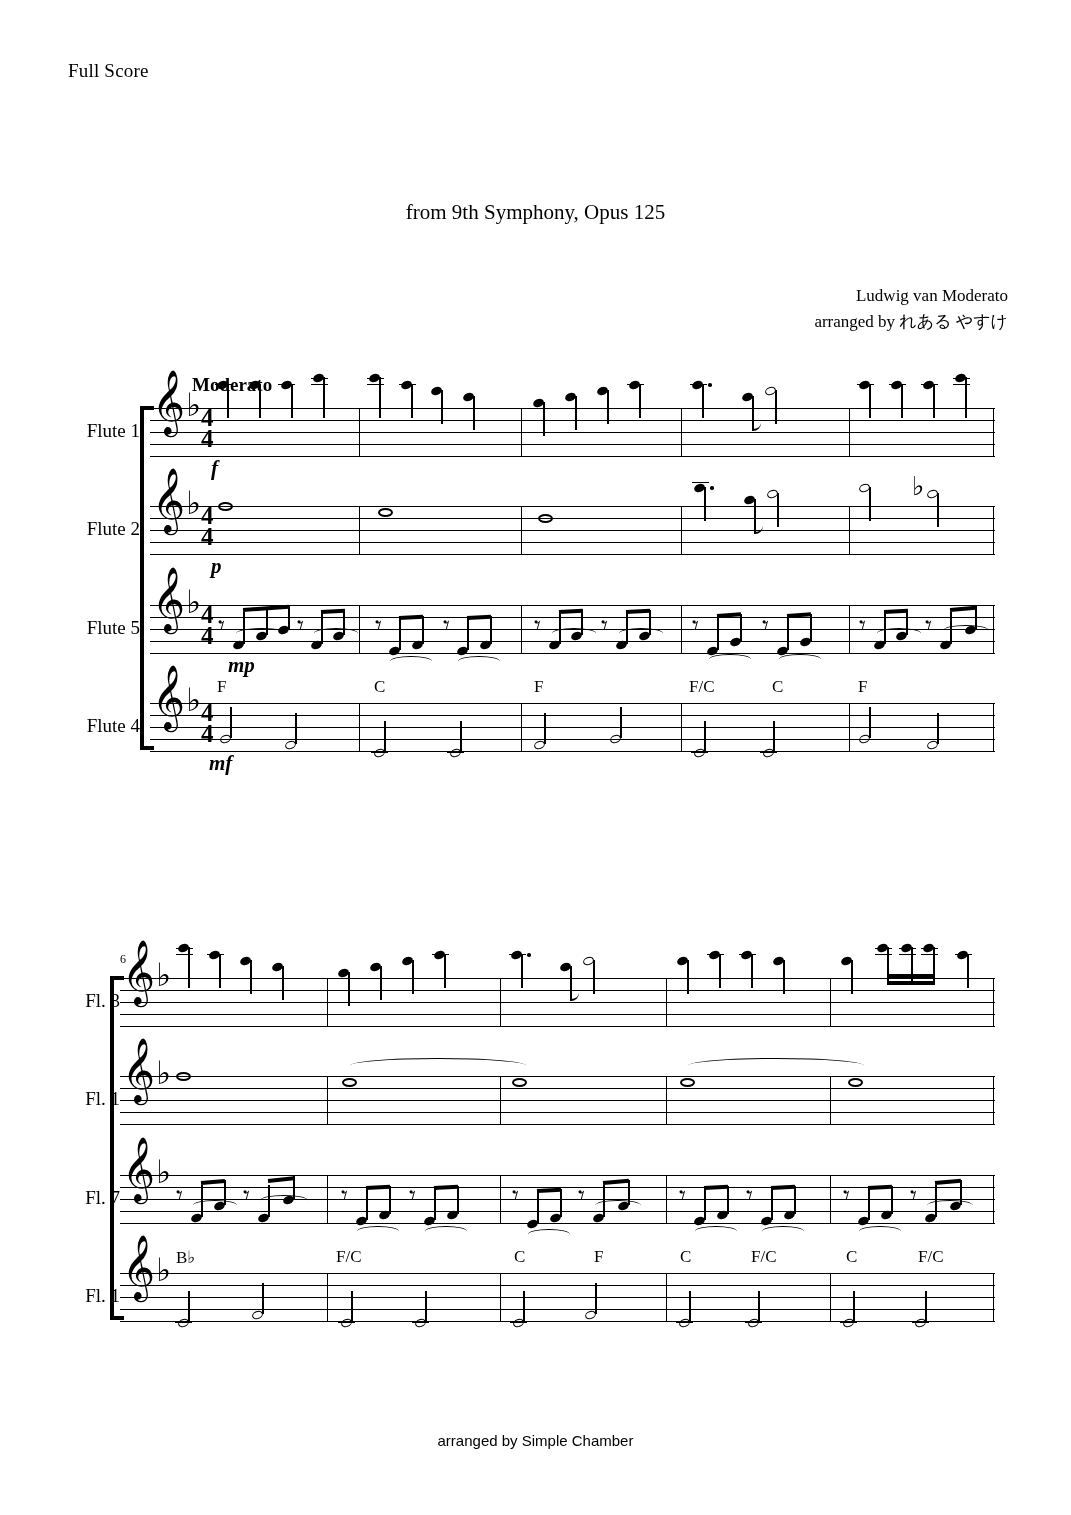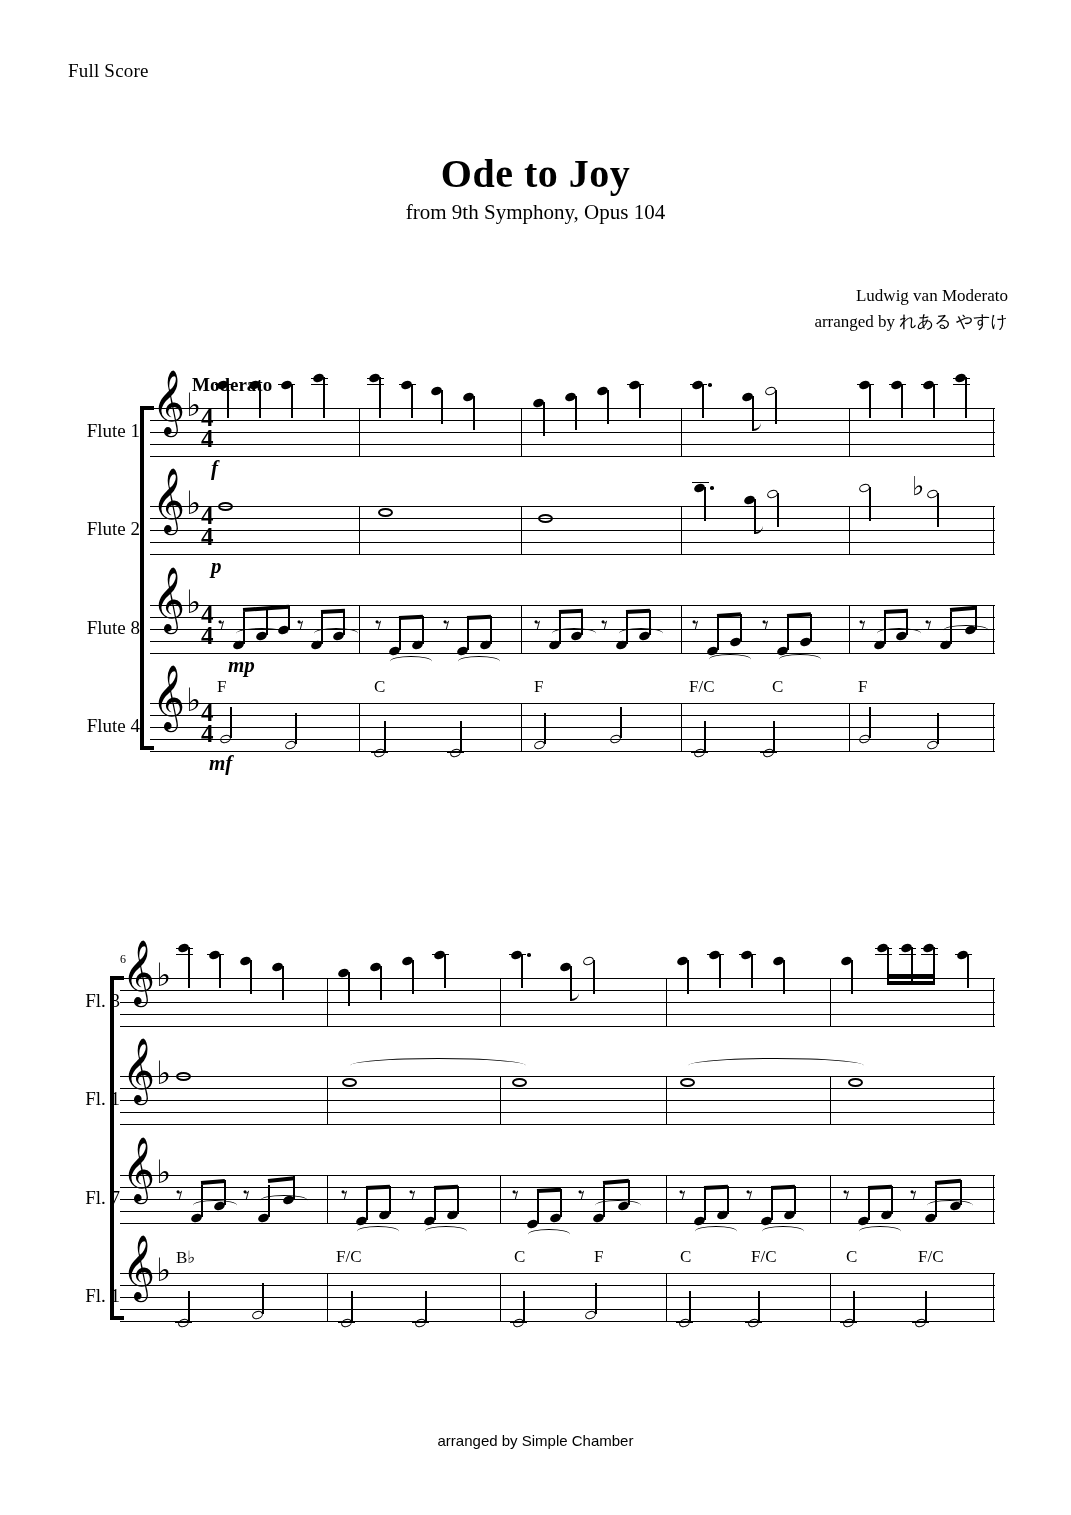--- a/index.html
+++ b/index.html
@@ -237,33 +237,32 @@
     background: #000;
     width: 17px;
   }
 </style>
 </head>
 <body>
 
 <div class="page">
 
   <div class="score-label">Full Score</div>
-  <div class="title">Ode to Joy</div>
-  <div class="subtitle">from 9th Symphony, Opus 104</div>
+  <div class="subtitle">from 9th Symphony, Opus 125</div>
   <div class="composer">Ludwig van Moderato</div>
   <div class="arranger">arranged by れある やすけ</div>
   <div class="footer">arranged by Simple Chamber</div>
 
   <div class="system" id="system-1">
 
     <div class="tempo" style="left:192px; top:14px;">Moderato</div>
 
     <div class="inst-name" style="left:20px; top:60px; width:120px;">Flute 1</div>
     <div class="inst-name" style="left:20px; top:158px; width:120px;">Flute 2</div>
-    <div class="inst-name" style="left:20px; top:257px; width:120px;">Flute 8</div>
+    <div class="inst-name" style="left:20px; top:257px; width:120px;">Flute 5</div>
     <div class="inst-name" style="left:20px; top:355px; width:120px;">Flute 4</div>
 
     <div class="brace" style="left:140px; top:46px; height:344px;"></div>
     <div class="bracket-cap" style="left:140px; top:46px;"></div>
     <div class="bracket-cap" style="left:140px; top:386px;"></div>
 
     <div class="staff" style="left:150px; top:48px; width:845px;">
       <div class="line"></div>
         <div class="line"></div>
         <div class="line"></div>

